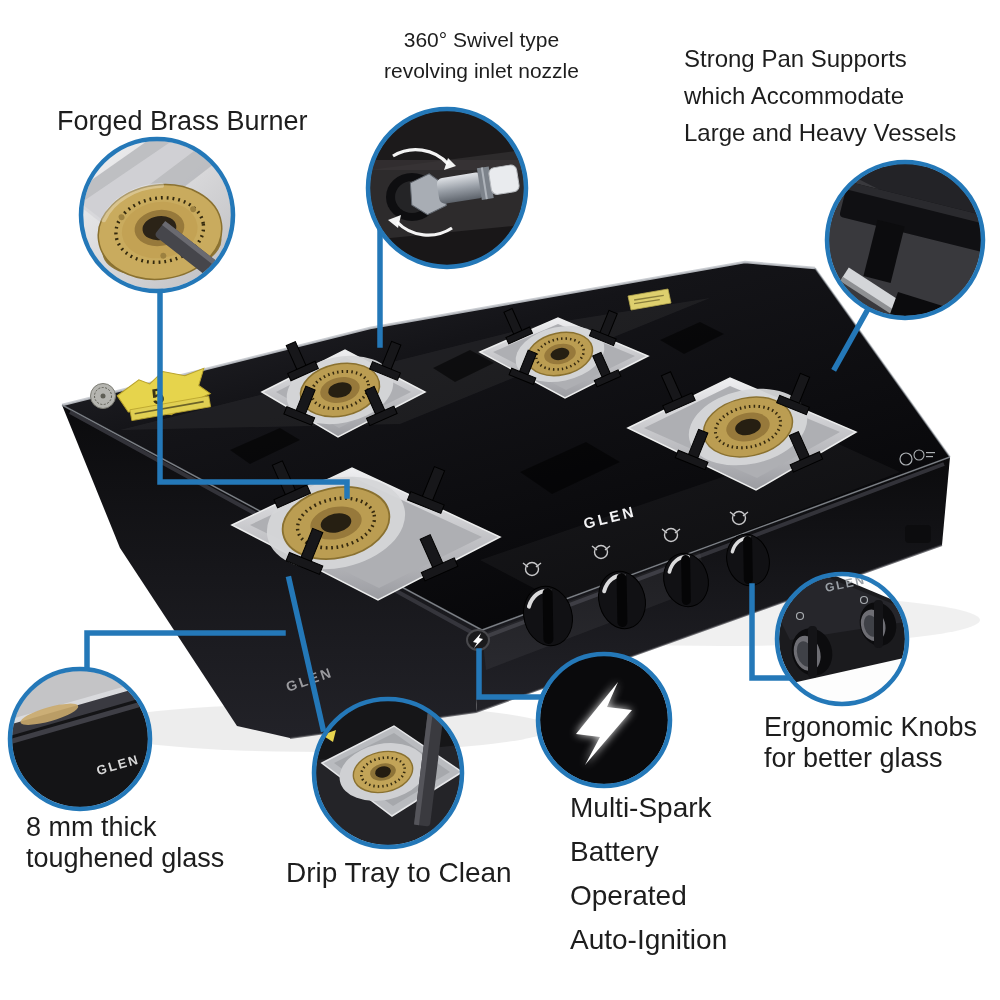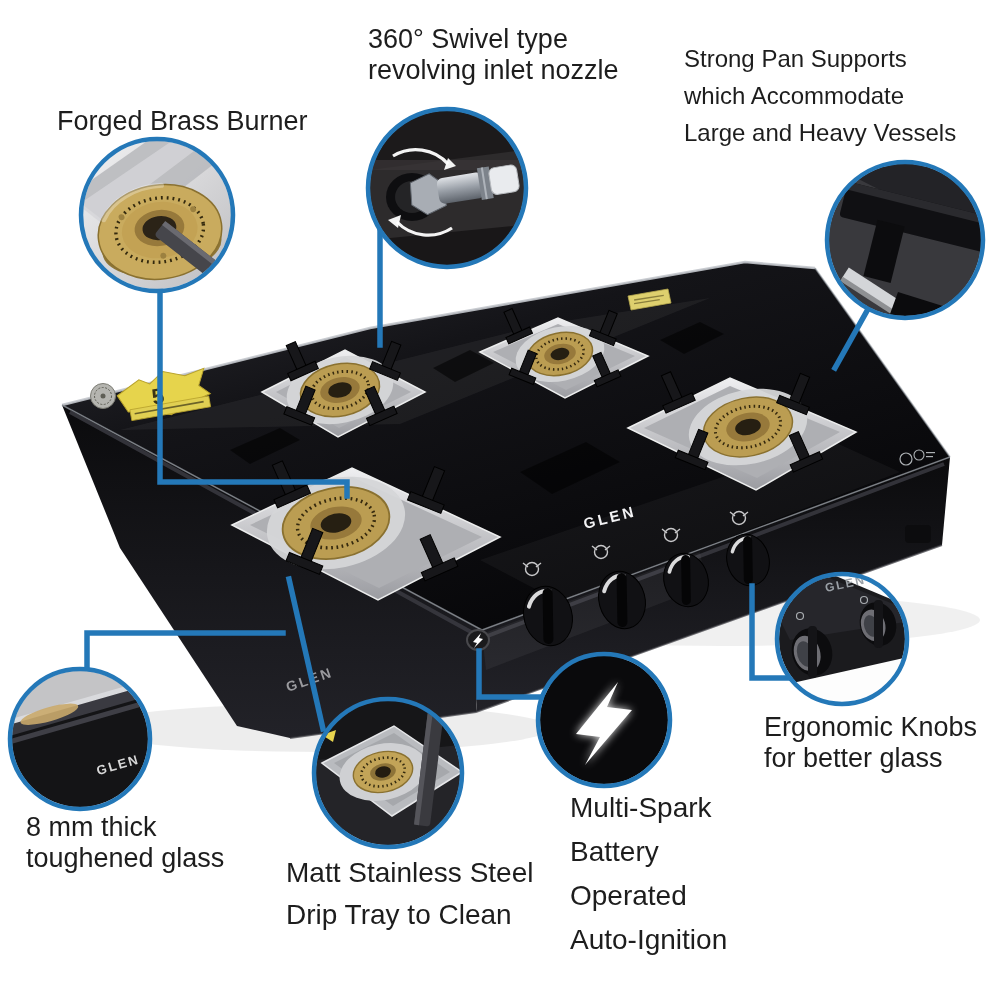--- a/index.html
+++ b/index.html
@@ -2,21 +2,21 @@
 <html><head>
 <meta charset="utf-8">
 <style>
   html,body{margin:0;padding:0;background:#ffffff;}
   .stage{position:relative;width:1000px;height:1000px;background:#ffffff;overflow:hidden;
          font-family:"Liberation Sans",sans-serif;}
   .art{position:absolute;left:0;top:0;width:1000px;height:1000px;}
   .label{position:absolute;color:#1d1d1d;white-space:nowrap;}
   .label div{white-space:nowrap;}
   .lbl-brass{left:57px;top:106px;font-size:27px;}
-  .lbl-nozzle{left:368px;top:24px;font-size:27px;line-height:31px;}
+  .lbl-nozzle{left:384px;top:24px;font-size:21px;line-height:31px;text-align:center;}
   .lbl-pan{left:684px;top:40px;font-size:24px;line-height:37px;}
   .lbl-glass{left:26px;top:812px;font-size:27px;line-height:31px;}
   .lbl-drip{left:286px;top:852px;font-size:28px;line-height:42px;}
   .lbl-ignition{left:562px;top:786px;font-size:28px;line-height:44px;margin-left:8px;}
   .lbl-knobs{left:764px;top:712px;font-size:27px;line-height:31px;}
   svg text{font-family:"Liberation Sans",sans-serif;}
 </style>
 </head>
 <body>
 
@@ -466,21 +466,20 @@
   <div>which Accommodate</div>
   <div>Large and Heavy Vessels</div>
 </div>
 
 <div class="label lbl-glass">
   <div>8 mm thick</div>
   <div>toughened glass</div>
 </div>
 
 <div class="label lbl-drip">
-  <div>Matt Stainless Steel</div>
   <div>Drip Tray to Clean</div>
 </div>
 
 <div class="label lbl-ignition">
   <div>Multi-Spark</div>
   <div>Battery</div>
   <div>Operated</div>
   <div>Auto-Ignition</div>
 </div>
 

